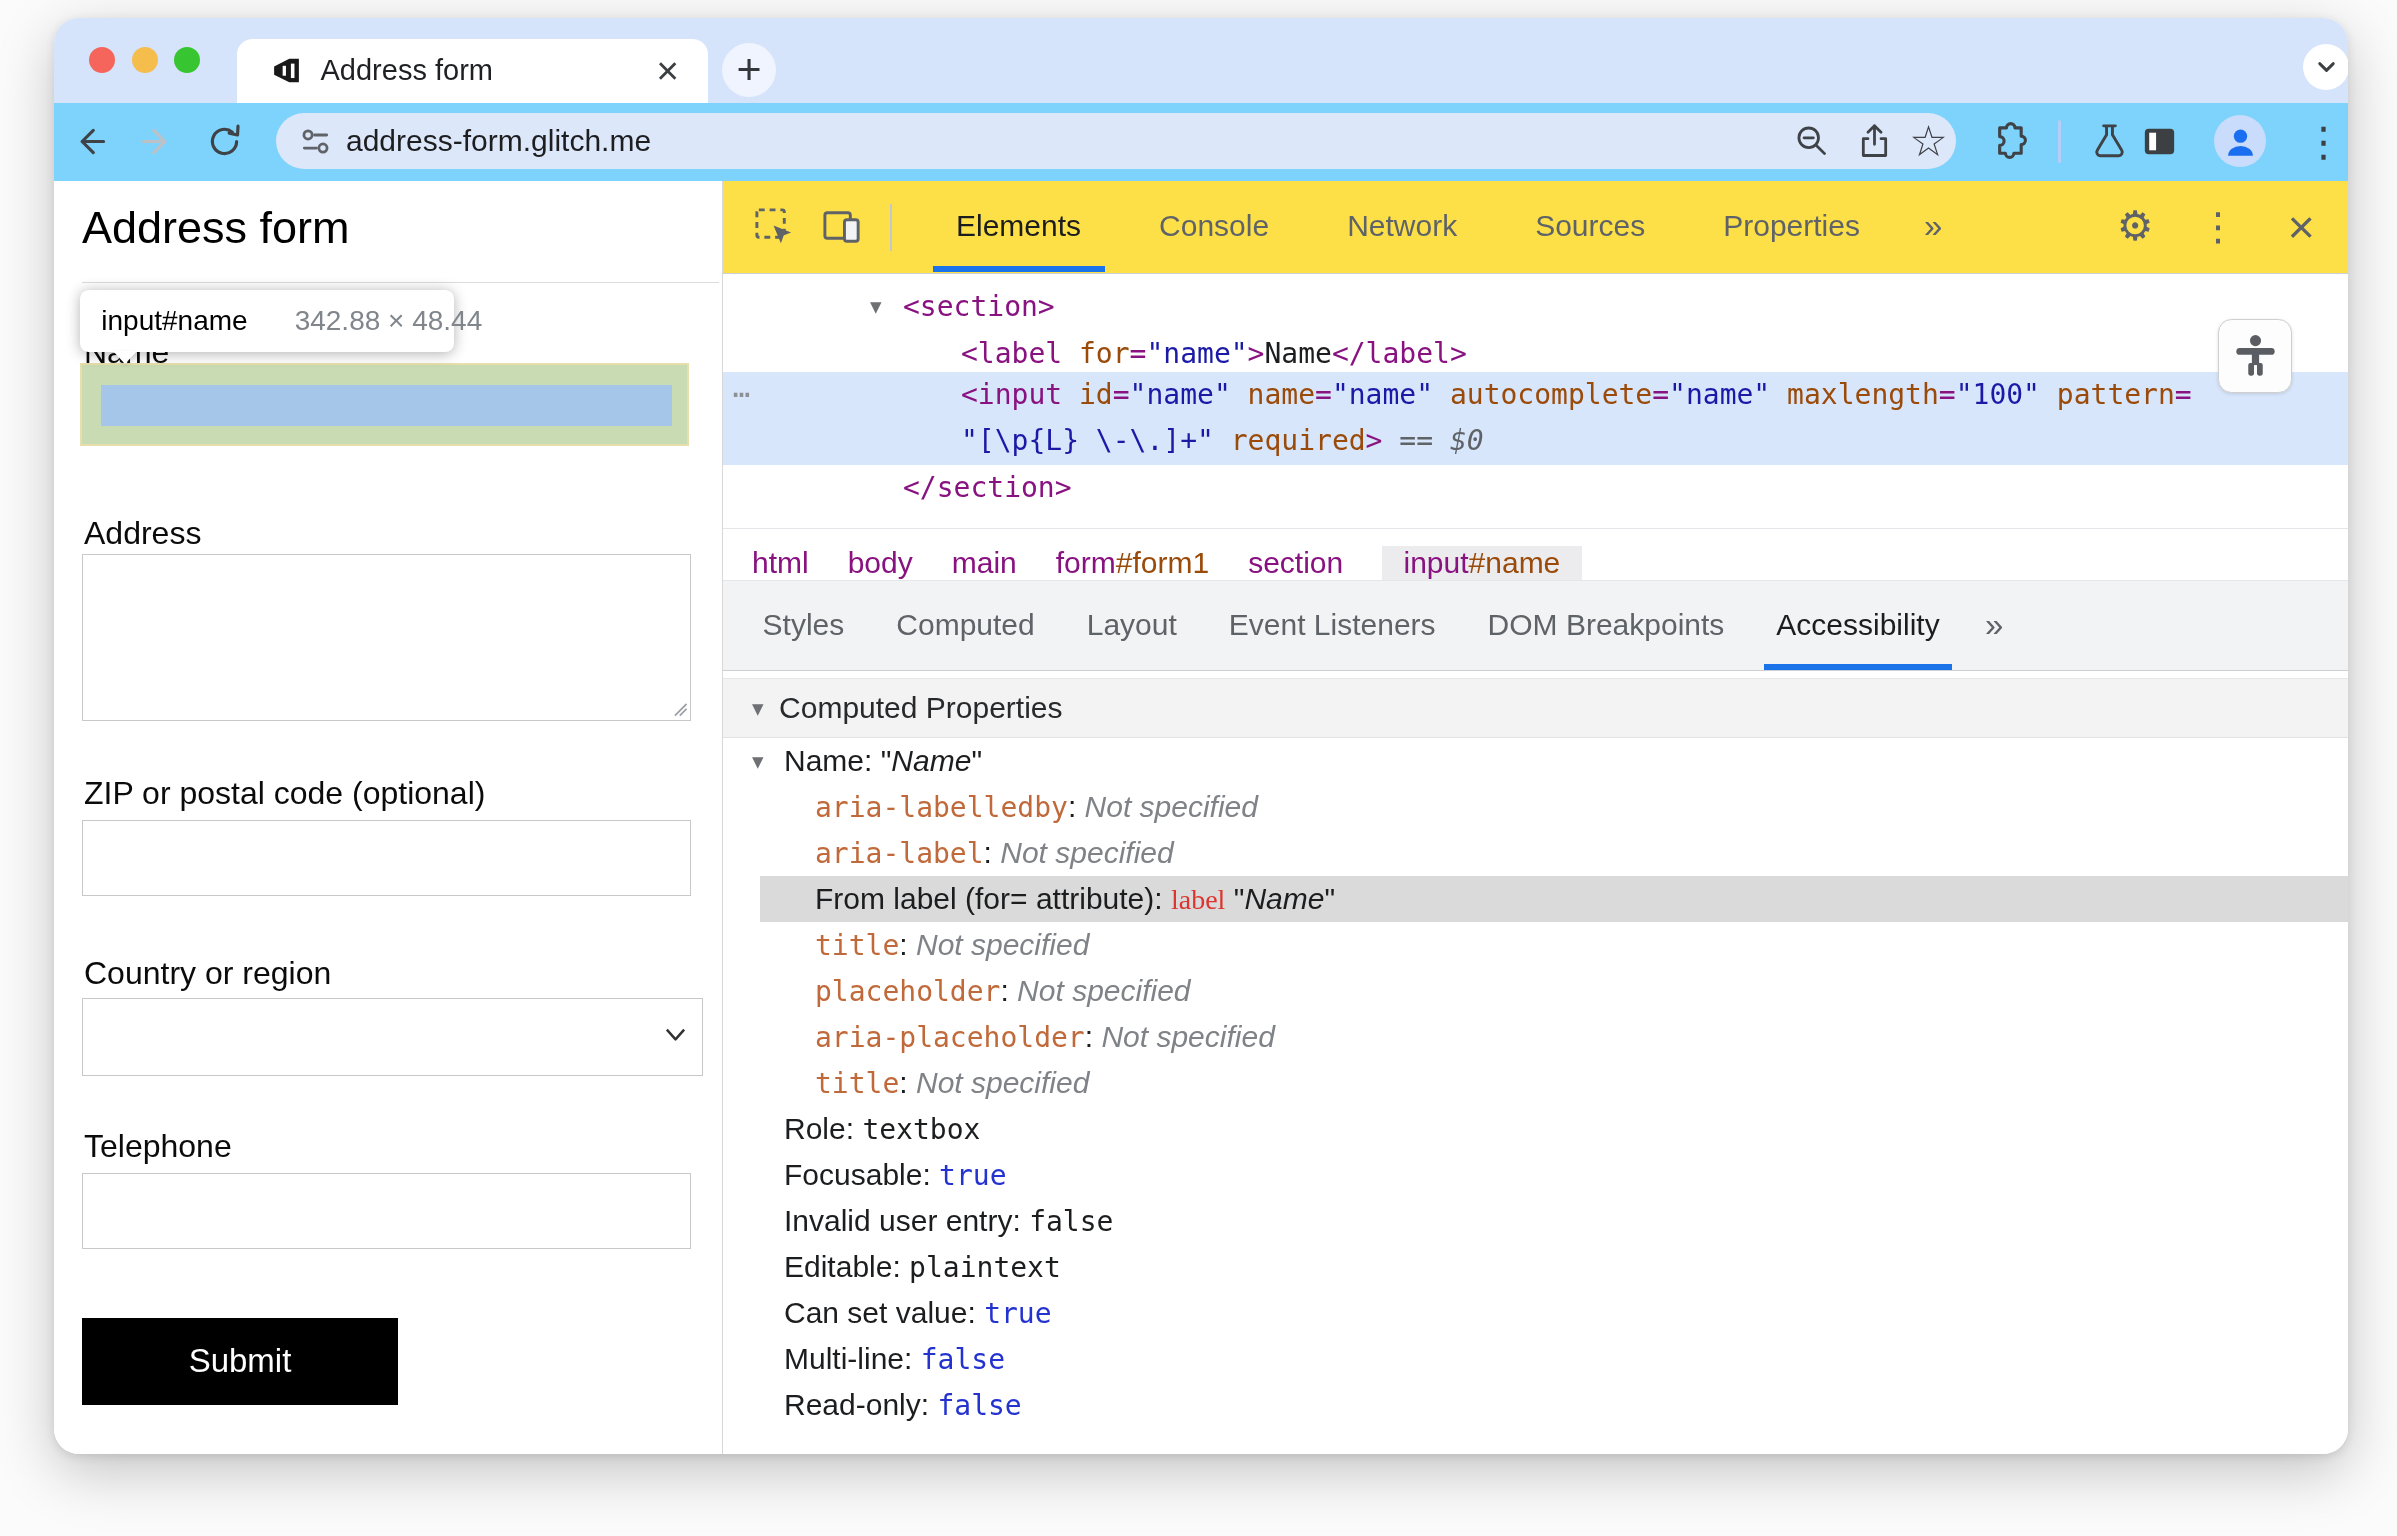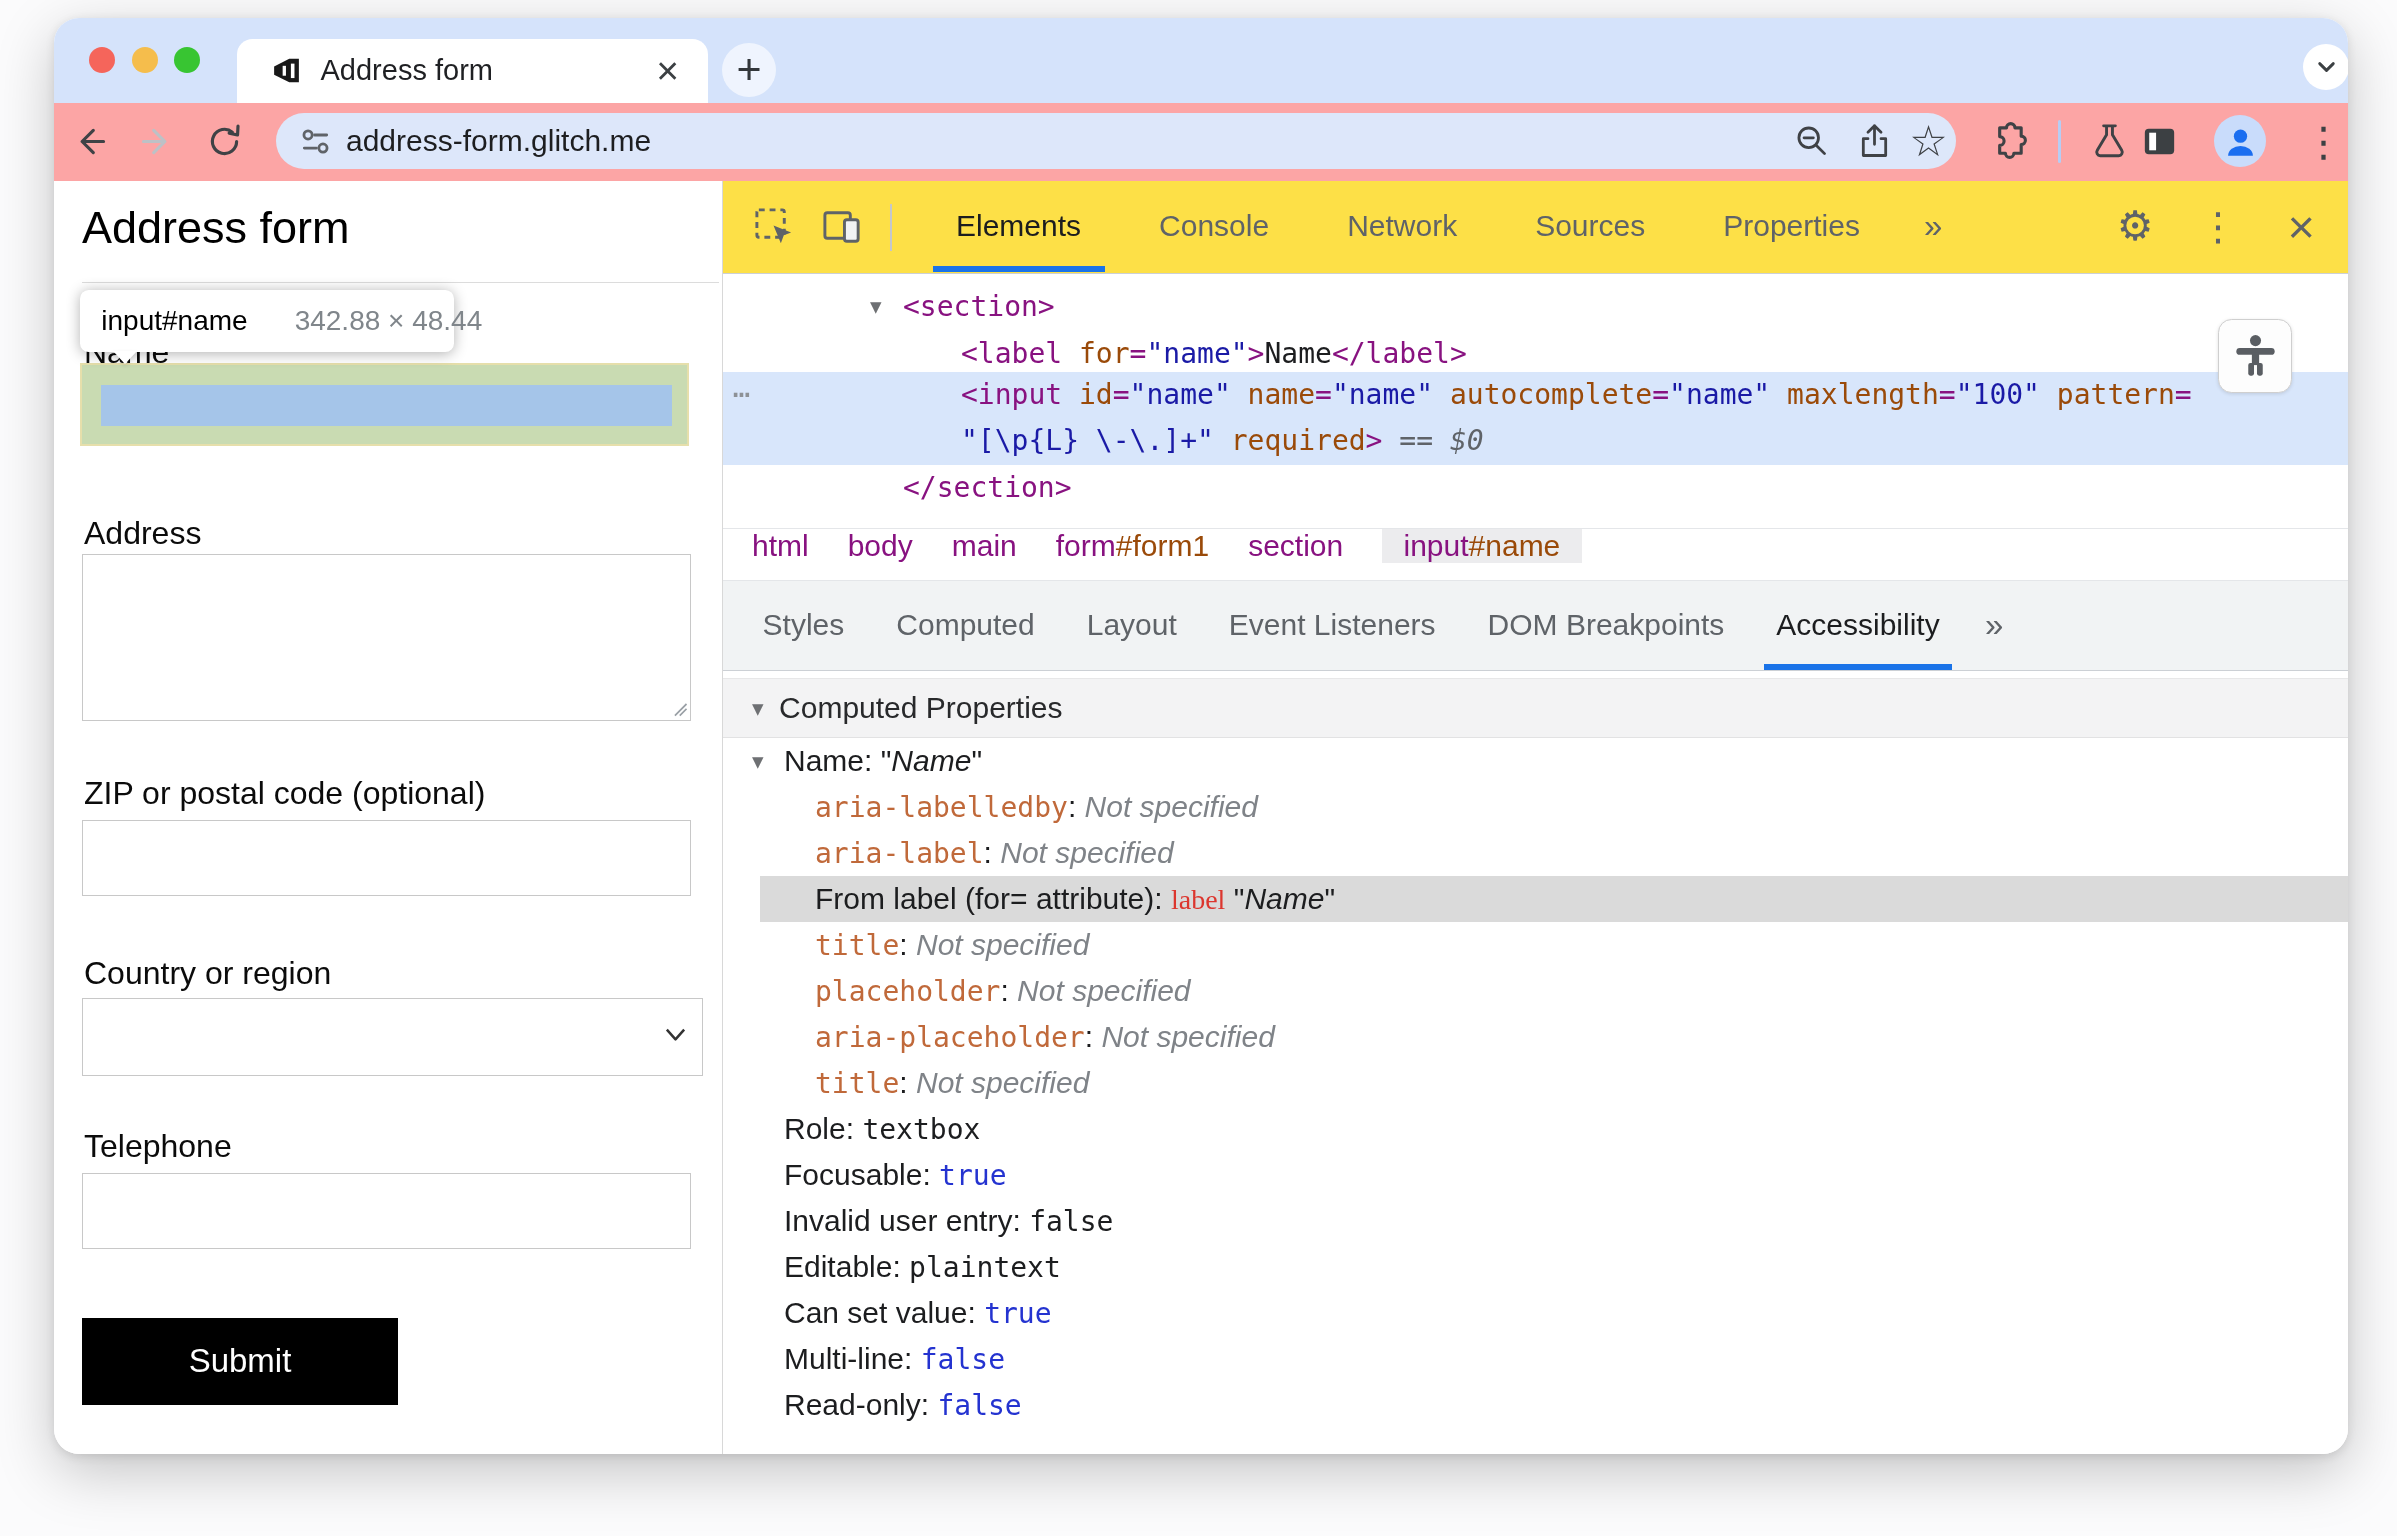--- a/index.html
+++ b/index.html
@@ -17,21 +17,21 @@
   .light{position:absolute;top:29px;width:26px;height:26px;border-radius:50%}
   .tab{position:absolute;left:183px;top:21.3px;width:471px;height:64px;background:#fff;border-radius:15.5px 15.5px 0 0;display:flex;align-items:center}
   .favicon{margin-left:33px;width:33px;height:33px;flex:none}
   .tabtitle{margin-left:17.5px;font-size:29px;color:#1f2023;white-space:nowrap}
   .tabclose{margin-left:auto;margin-right:29px;font-size:39px;color:#3c4043;line-height:33px}
   .newtab{position:absolute;left:668px;top:25px;width:54px;height:54px;border-radius:50%;background:rgba(255,255,255,.62);
     display:flex;align-items:center;justify-content:center;font-size:43px;color:#33373b;font-weight:300}
   .strip-chevron{position:absolute;left:2249px;top:26px;width:46px;height:46px;border-radius:50%;background:#fff;display:flex;align-items:center;justify-content:center}
 
   
-  .toolbar{position:relative;height:78px;background:#fca5a5}
+  .toolbar{position:relative;height:78px;background:#7dd3fc}
   .navicon{position:absolute;top:18.4px;width:41px;height:41px}
   .urlpill{position:absolute;left:222px;top:10.7px;width:1680px;height:56px;border-radius:28px;background:#dde7fa}
   .urltext{position:absolute;left:70px;top:0;line-height:56px;font-size:30px;color:#1d1e20;white-space:nowrap}
   .pill-ic{position:absolute;top:7.8px;width:41px;height:41px}
   .tb-ic{position:absolute;top:17.5px;width:43px;height:43px}
   .tb-divider{position:absolute;left:2004px;top:17.5px;width:2.9px;height:43px;background:#b6cdf5;border-radius:1.9px}
   .avatar{position:absolute;left:2160px;top:12.6px;width:52px;height:52px;border-radius:50%;background:#c9dcfb;display:flex;align-items:center;justify-content:center}
   .menu3{position:absolute;left:2249px;top:0;line-height:78px;font-size:41px;color:#3c4043;letter-spacing:0}
 
   
@@ -80,21 +80,21 @@
   .code-tri{position:absolute;left:147px;top:13.6px;line-height:39px;z-index:2}
   .tk-tag{color:#881280}
   .tk-attr{color:#9a4a09}
   .tk-val{color:#1a1aa6}
   .tk-text{color:#1c1d1f}
   .tk-eq{color:#5f6368}
   .tk-dollar{color:#5f6368;font-style:italic}
   .a11y-btn{position:absolute;left:1495px;top:45px;width:74px;height:74px;background:#fdfdfd;border:1.9px solid #cfcfcf;border-radius:13.6px;
     display:flex;align-items:center;justify-content:center;box-shadow:0 1px 3.9px rgba(0,0,0,.12);z-index:4}
 
-  .dt-crumbs{position:relative;height:52px;border-top:1.9px solid #e4e6e9;display:flex;align-items:flex-start;font-size:30px;background:#fff;overflow:hidden}
+  .dt-crumbs{position:relative;height:52px;border-top:1.9px solid #e4e6e9;display:flex;align-items:flex-end;font-size:30px;background:#fff;overflow:hidden}
   .crumb{display:flex;align-items:center;margin-right:39px;white-space:nowrap}
   .crumb:first-child{margin-left:29px}
   .crumb.sel{background:#ececee;padding:0 21.3px;margin-right:0}
   .tk-ctag{color:#881280}
   .tk-cid{color:#9a4a09}
 
   .dt-subtabs{position:relative;height:91px;background:#f1f3f4;border-top:1.9px solid #e4e6e9;border-bottom:1.9px solid #ccd0d5;display:flex;font-size:30px;color:#5f6368}
   .subtab{padding:0 26px;line-height:87px;position:relative;white-space:nowrap}
   .subtab:first-child{margin-left:13.6px}
   .subtab.active{color:#1c1d1f}

